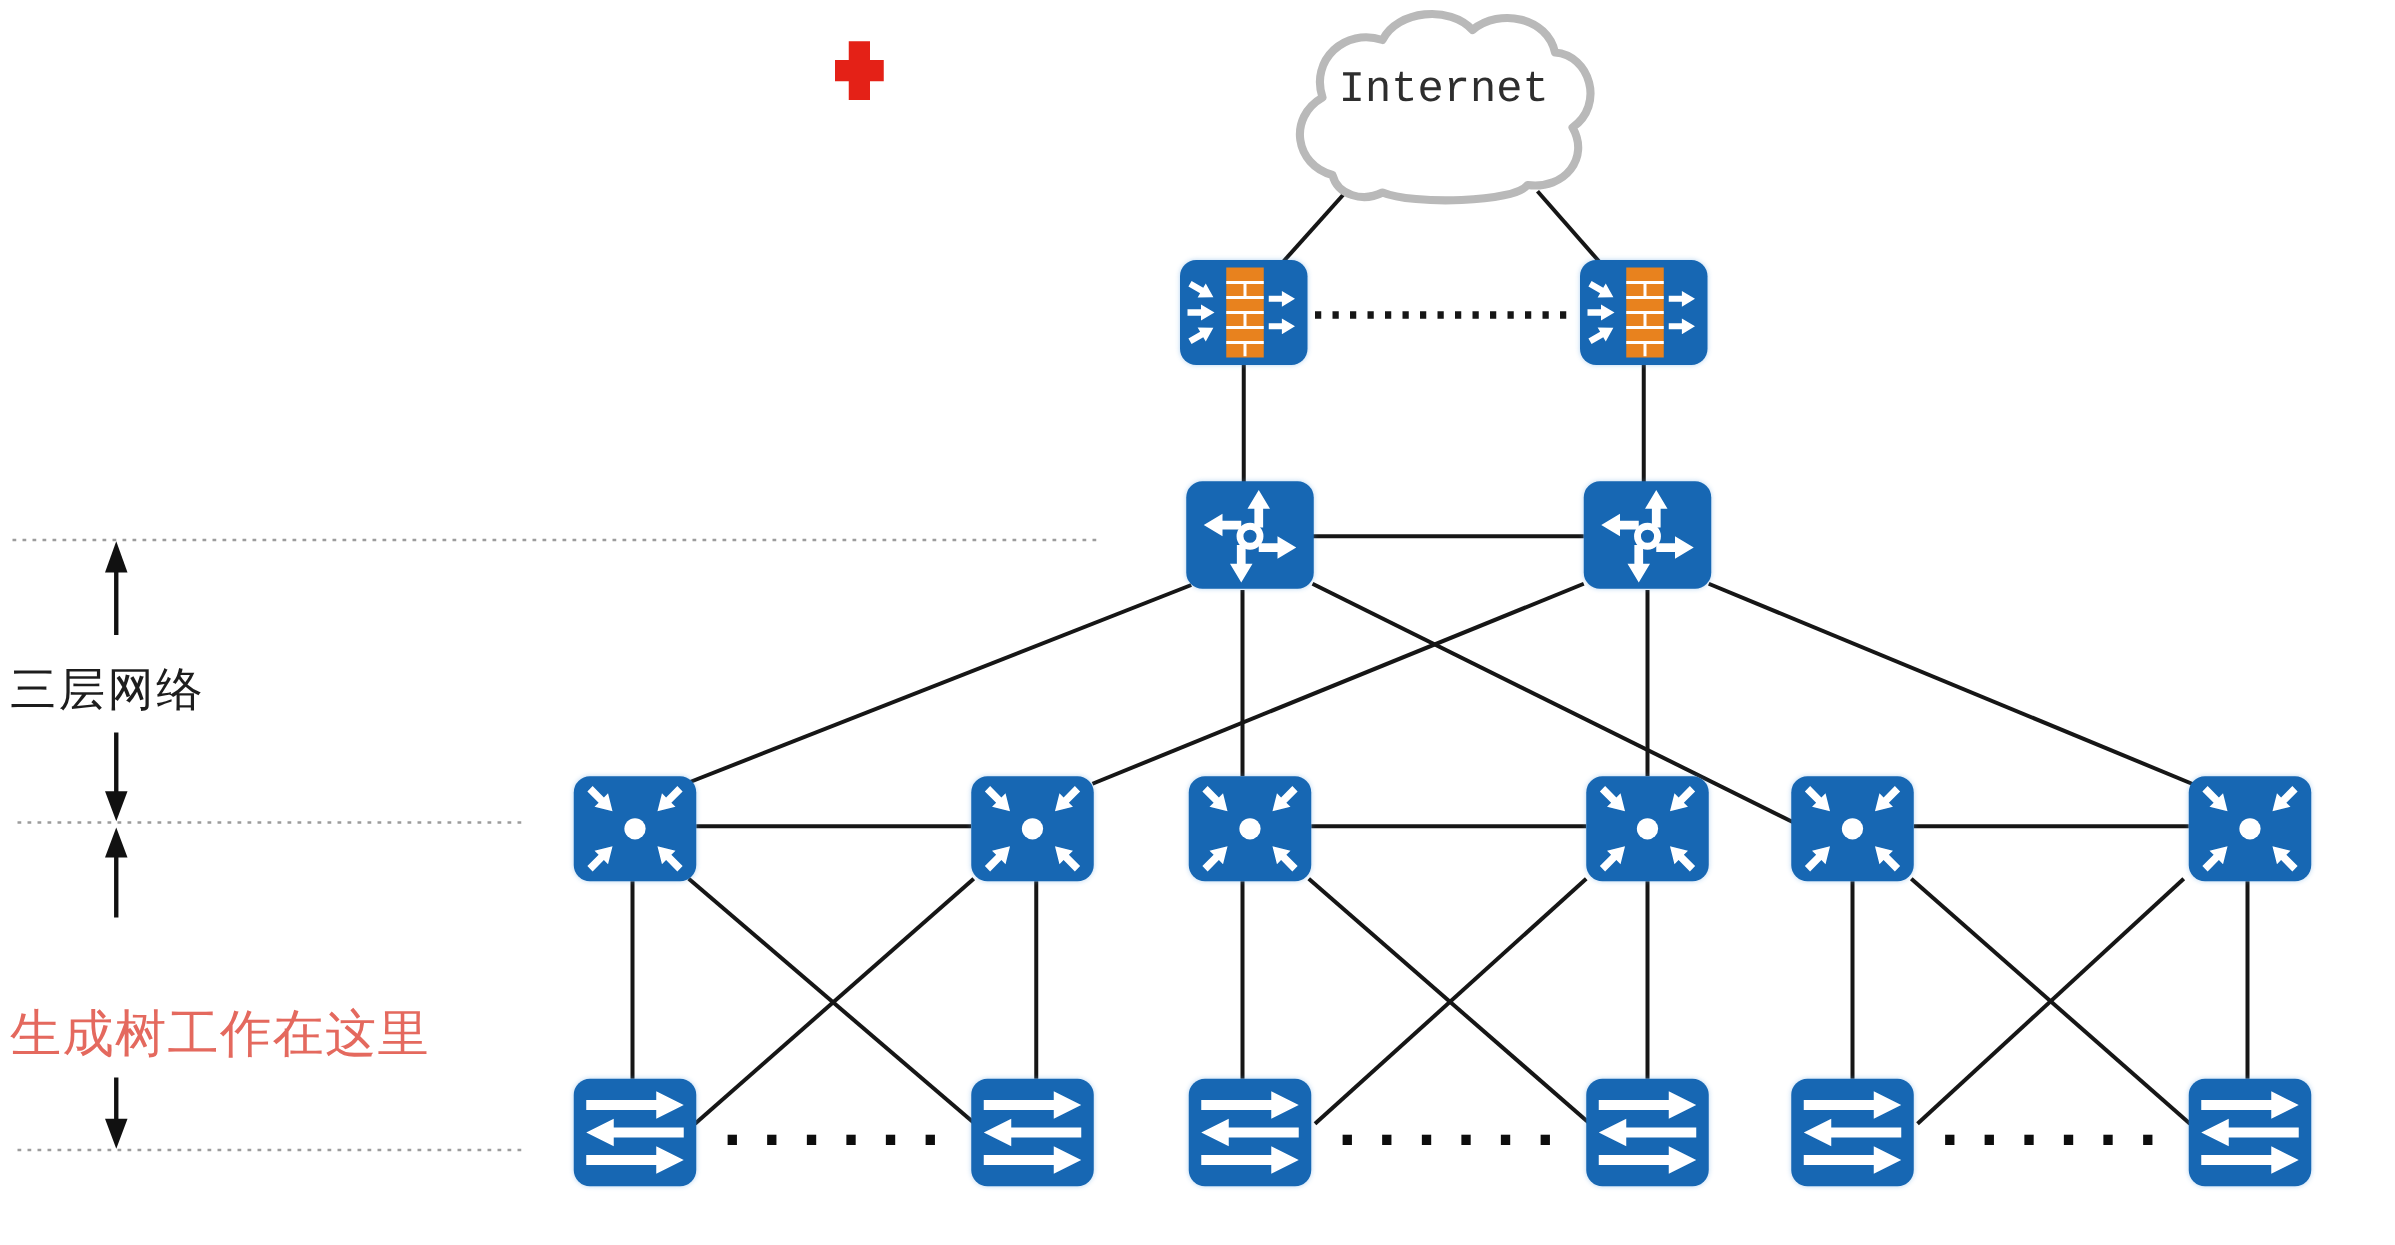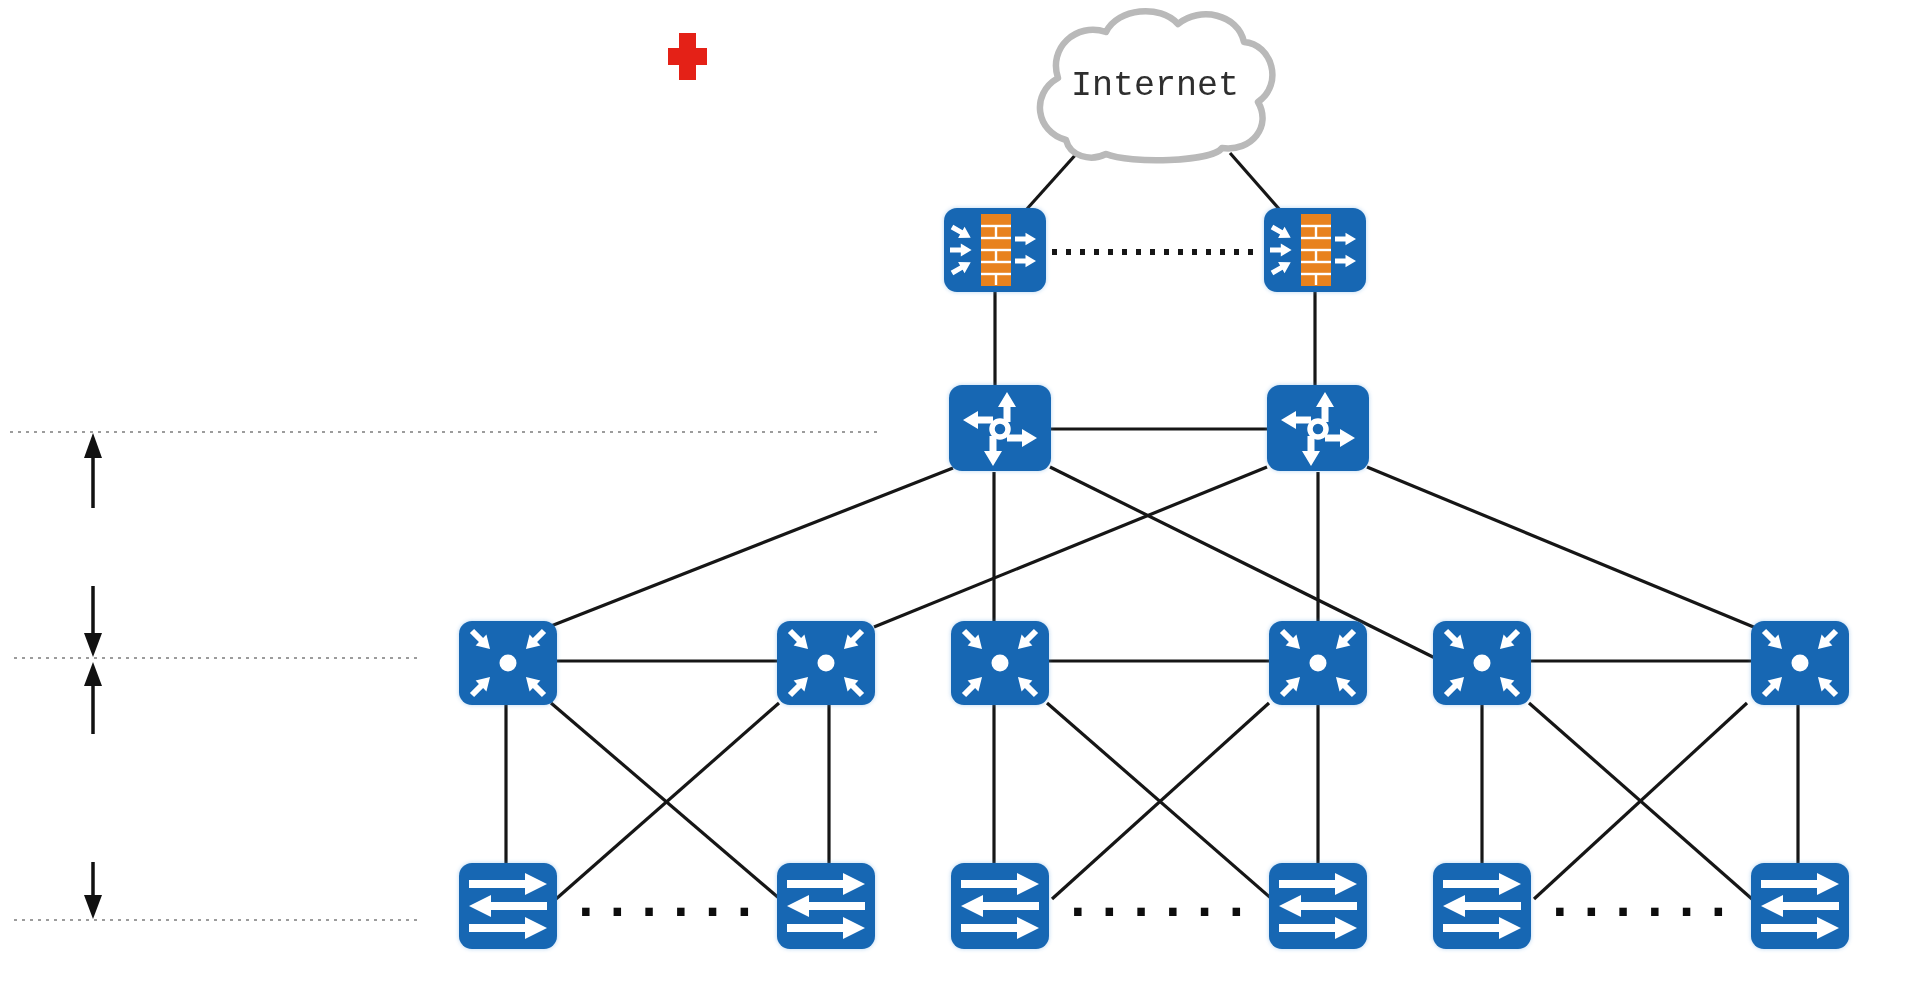--- a/index.html
+++ b/index.html
@@ -239,20 +239,22 @@
     <svg width="100" height="88">
         <use href="#sym-l2switch"></use>
       </svg>
   </div>
   <div class="node" style="left:1750px;top:862px">
     <svg width="100" height="88">
         <use href="#sym-l2switch"></use>
       </svg>
   </div>
 
-  <div class="lbl cloud-label" style="left:1155px;top:86px">Internet</div>
-
+  <div class="lbl cloud-label" style="left:1155px;top:72px">Internet</div>
+
+  <div class="lbl zone-label" style="left:8px;top:527px">三层网络</div>
+  <div class="lbl note-label" style="left:8px;top:800px">生成树工作在这里</div>
 
   <div class="lbl dots" style="left:667px;top:900px">......</div>
   <div class="lbl dots" style="left:1159px;top:900px">......</div>
   <div class="lbl dots" style="left:1641px;top:900px">......</div>
 
 </div>
 
 </body></html>

